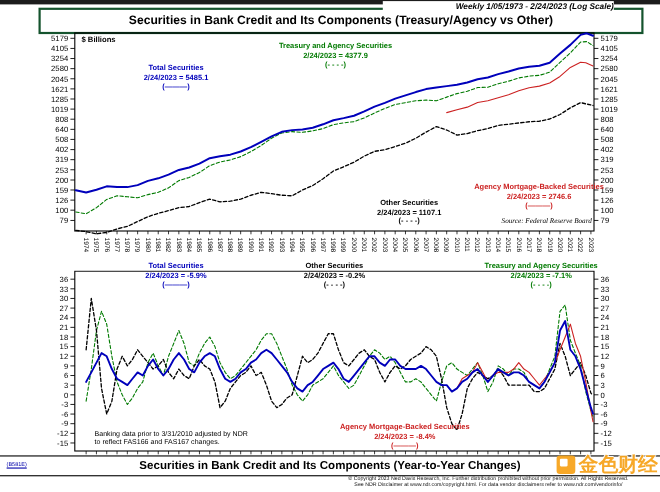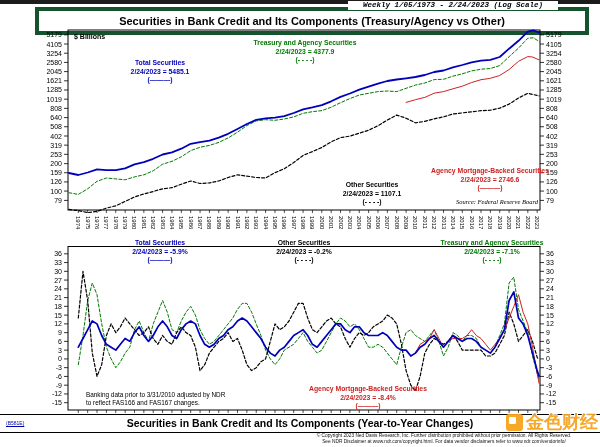--- a/index.html
+++ b/index.html
@@ -1,19 +1,19 @@
 <!DOCTYPE html>
 <html><head>
 <meta charset="utf-8">
 <style>
   html,body{margin:0;padding:0;background:#fff;}
   .page{position:relative;width:600px;height:447px;background:#ffffff;font-family:"Liberation Sans",sans-serif;overflow:hidden;}
   .top-strip{position:absolute;left:0;top:0;width:600px;height:4px;background:#1c1c1c;}
-  .title-box{position:absolute;left:35px;top:7px;width:546px;height:20px;border:4px solid #14532d;text-align:center;line-height:20px;font-size:11px;font-weight:bold;color:#000;background:#fff;}
-  .subtitle{position:absolute;right:42px;top:1px;width:210px;text-align:center;font-family:Liberation Mono, monospace;font-style:italic;color:#000;background:#fff;z-index:3;}
+  .title-box{position:absolute;left:35px;top:7px;width:546px;height:20px;border:2px solid #14532d;text-align:center;line-height:20px;font-size:11px;font-weight:bold;color:#000;background:#fff;}
+  .subtitle{position:absolute;right:42px;top:1px;width:210px;text-align:right;font-family:Liberation Sans, sans-serif;font-style:italic;color:#000;background:#fff;z-index:3;}
   .subtitle .sub1{font-size:7.5px;font-weight:bold;line-height:9px;}
   .subtitle .sub2{font-size:7px;line-height:8px;}
   svg{position:absolute;left:0;font-family:"Liberation Sans",sans-serif;}
   #topChart{top:28px;}
   #bottomChart{top:246px;}
   .ann{position:absolute;text-align:center;font-size:6.8px;font-weight:bold;line-height:8.6px;z-index:2;}
   .blue{color:#0000bb;}
   .green{color:#007a00;}
   .red{color:#cc2222;}
   .black{color:#000000;}

